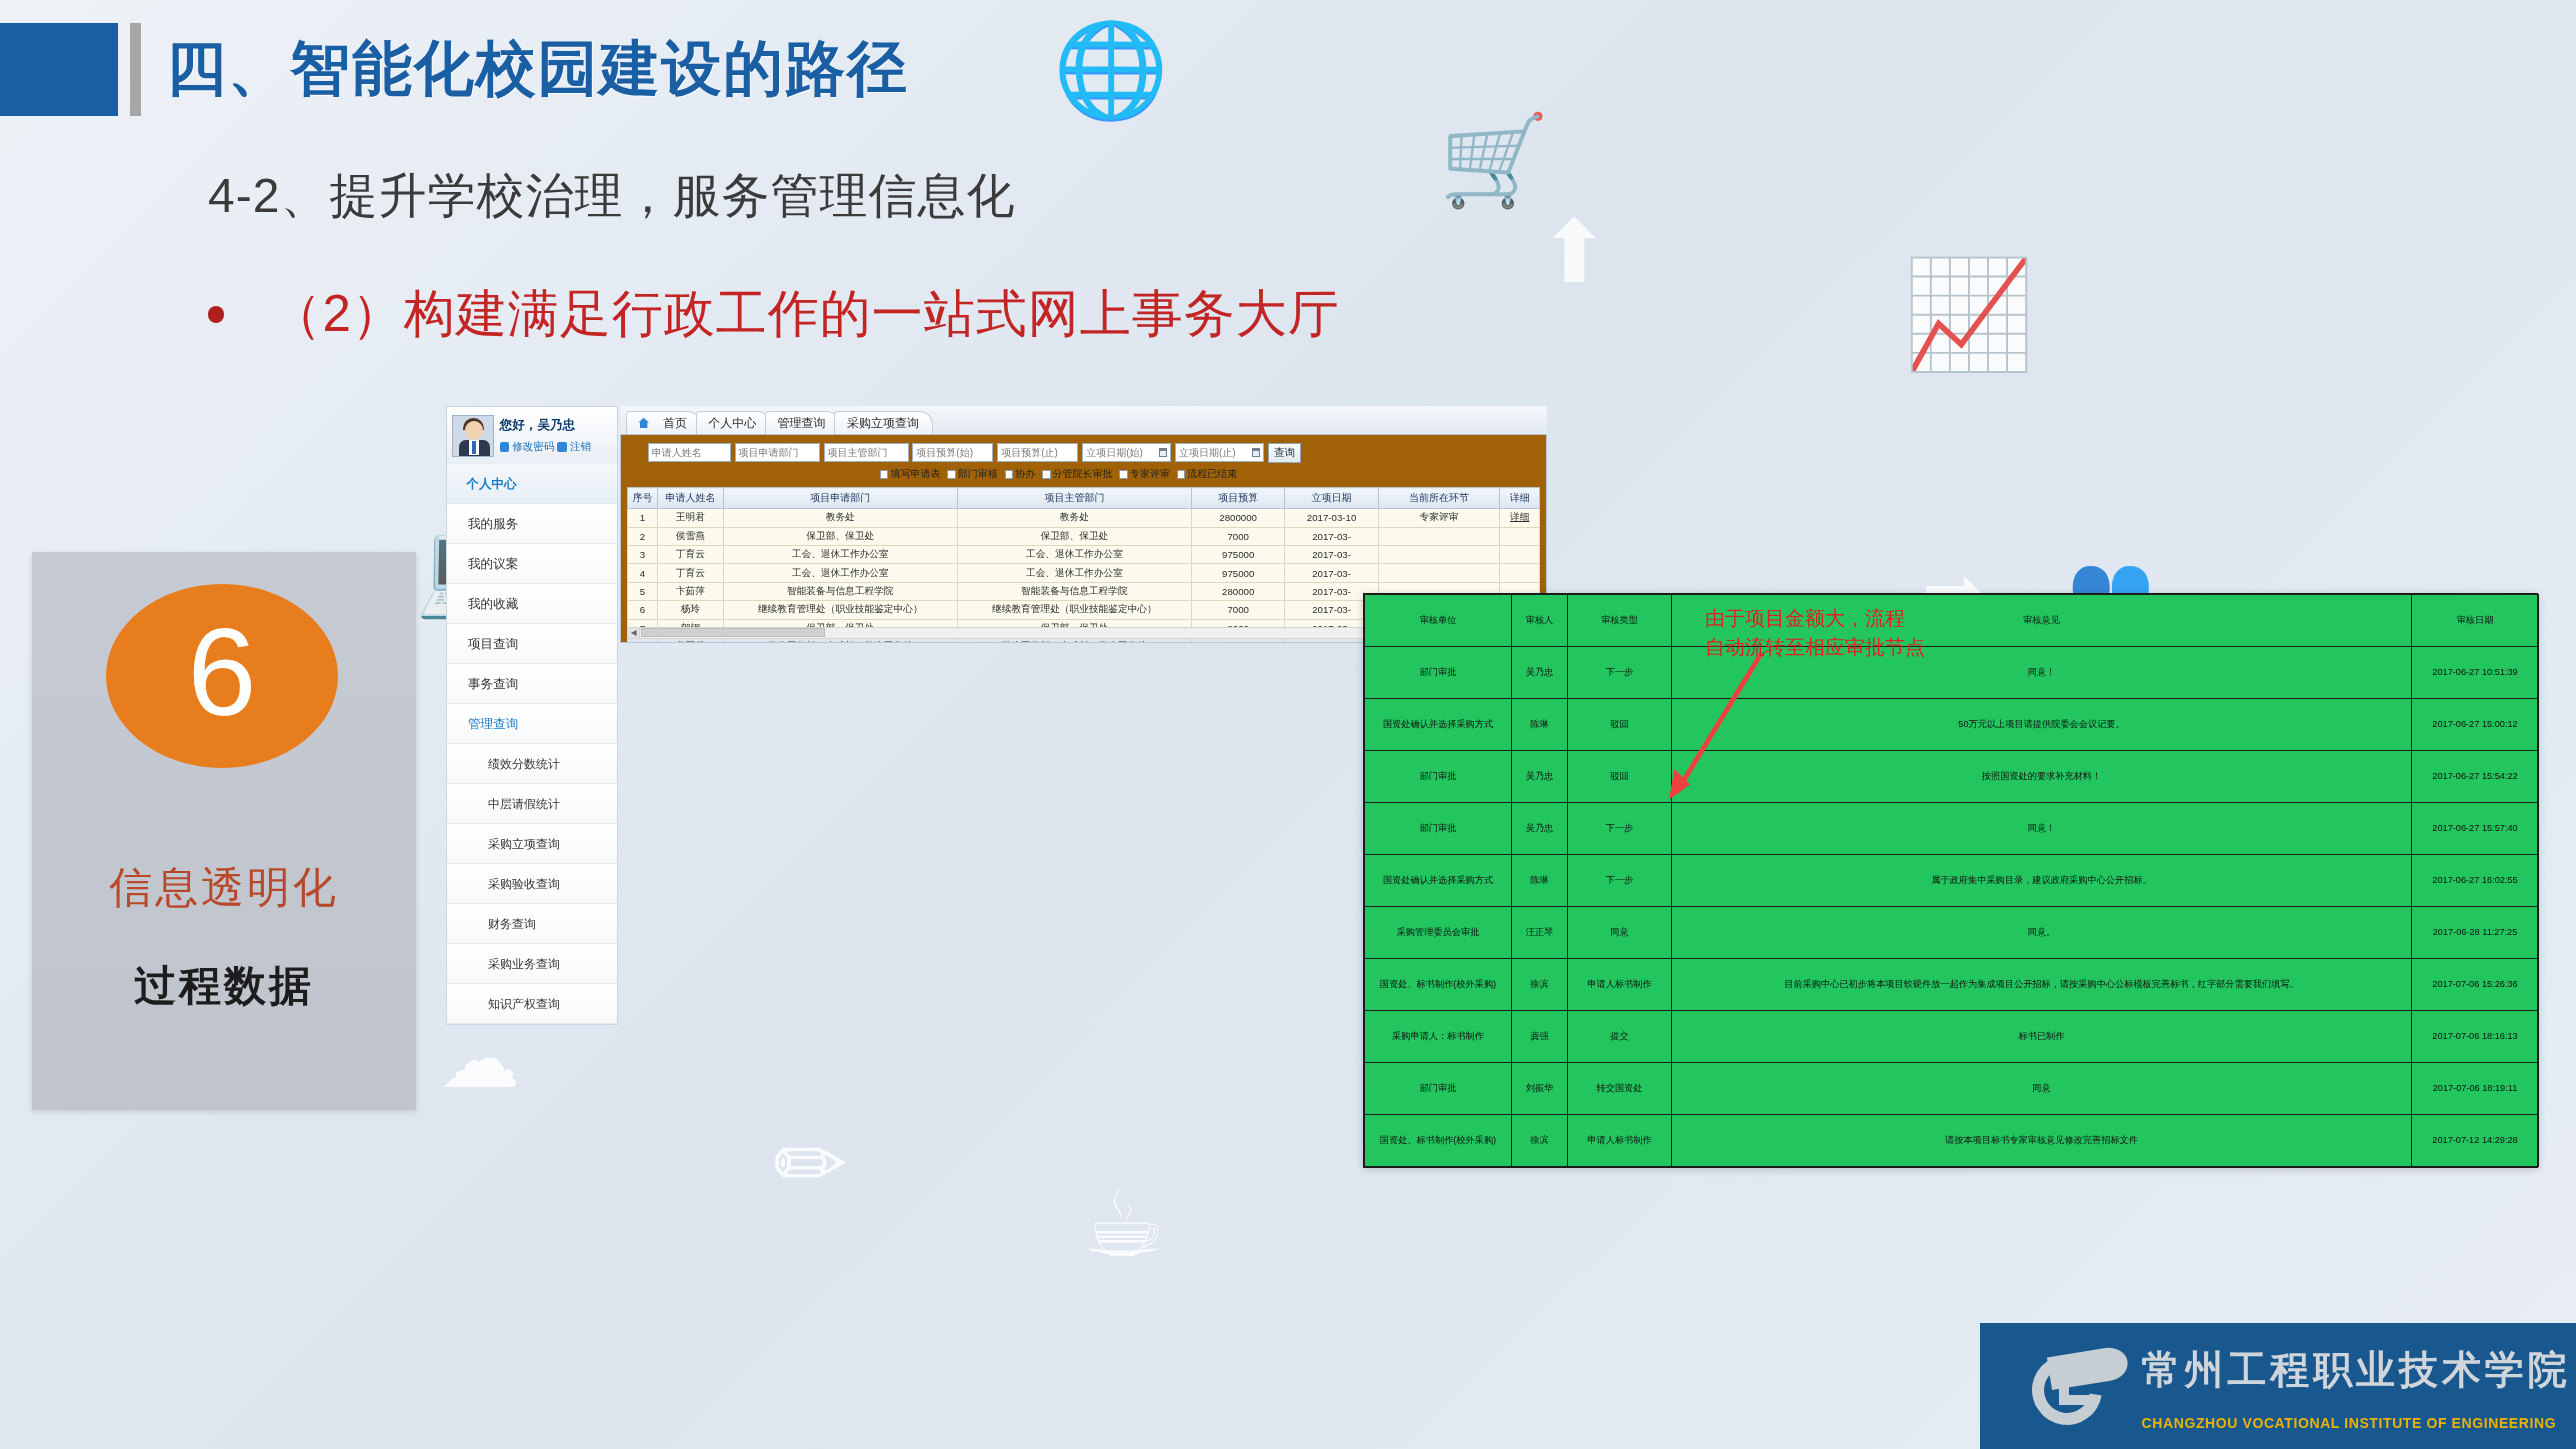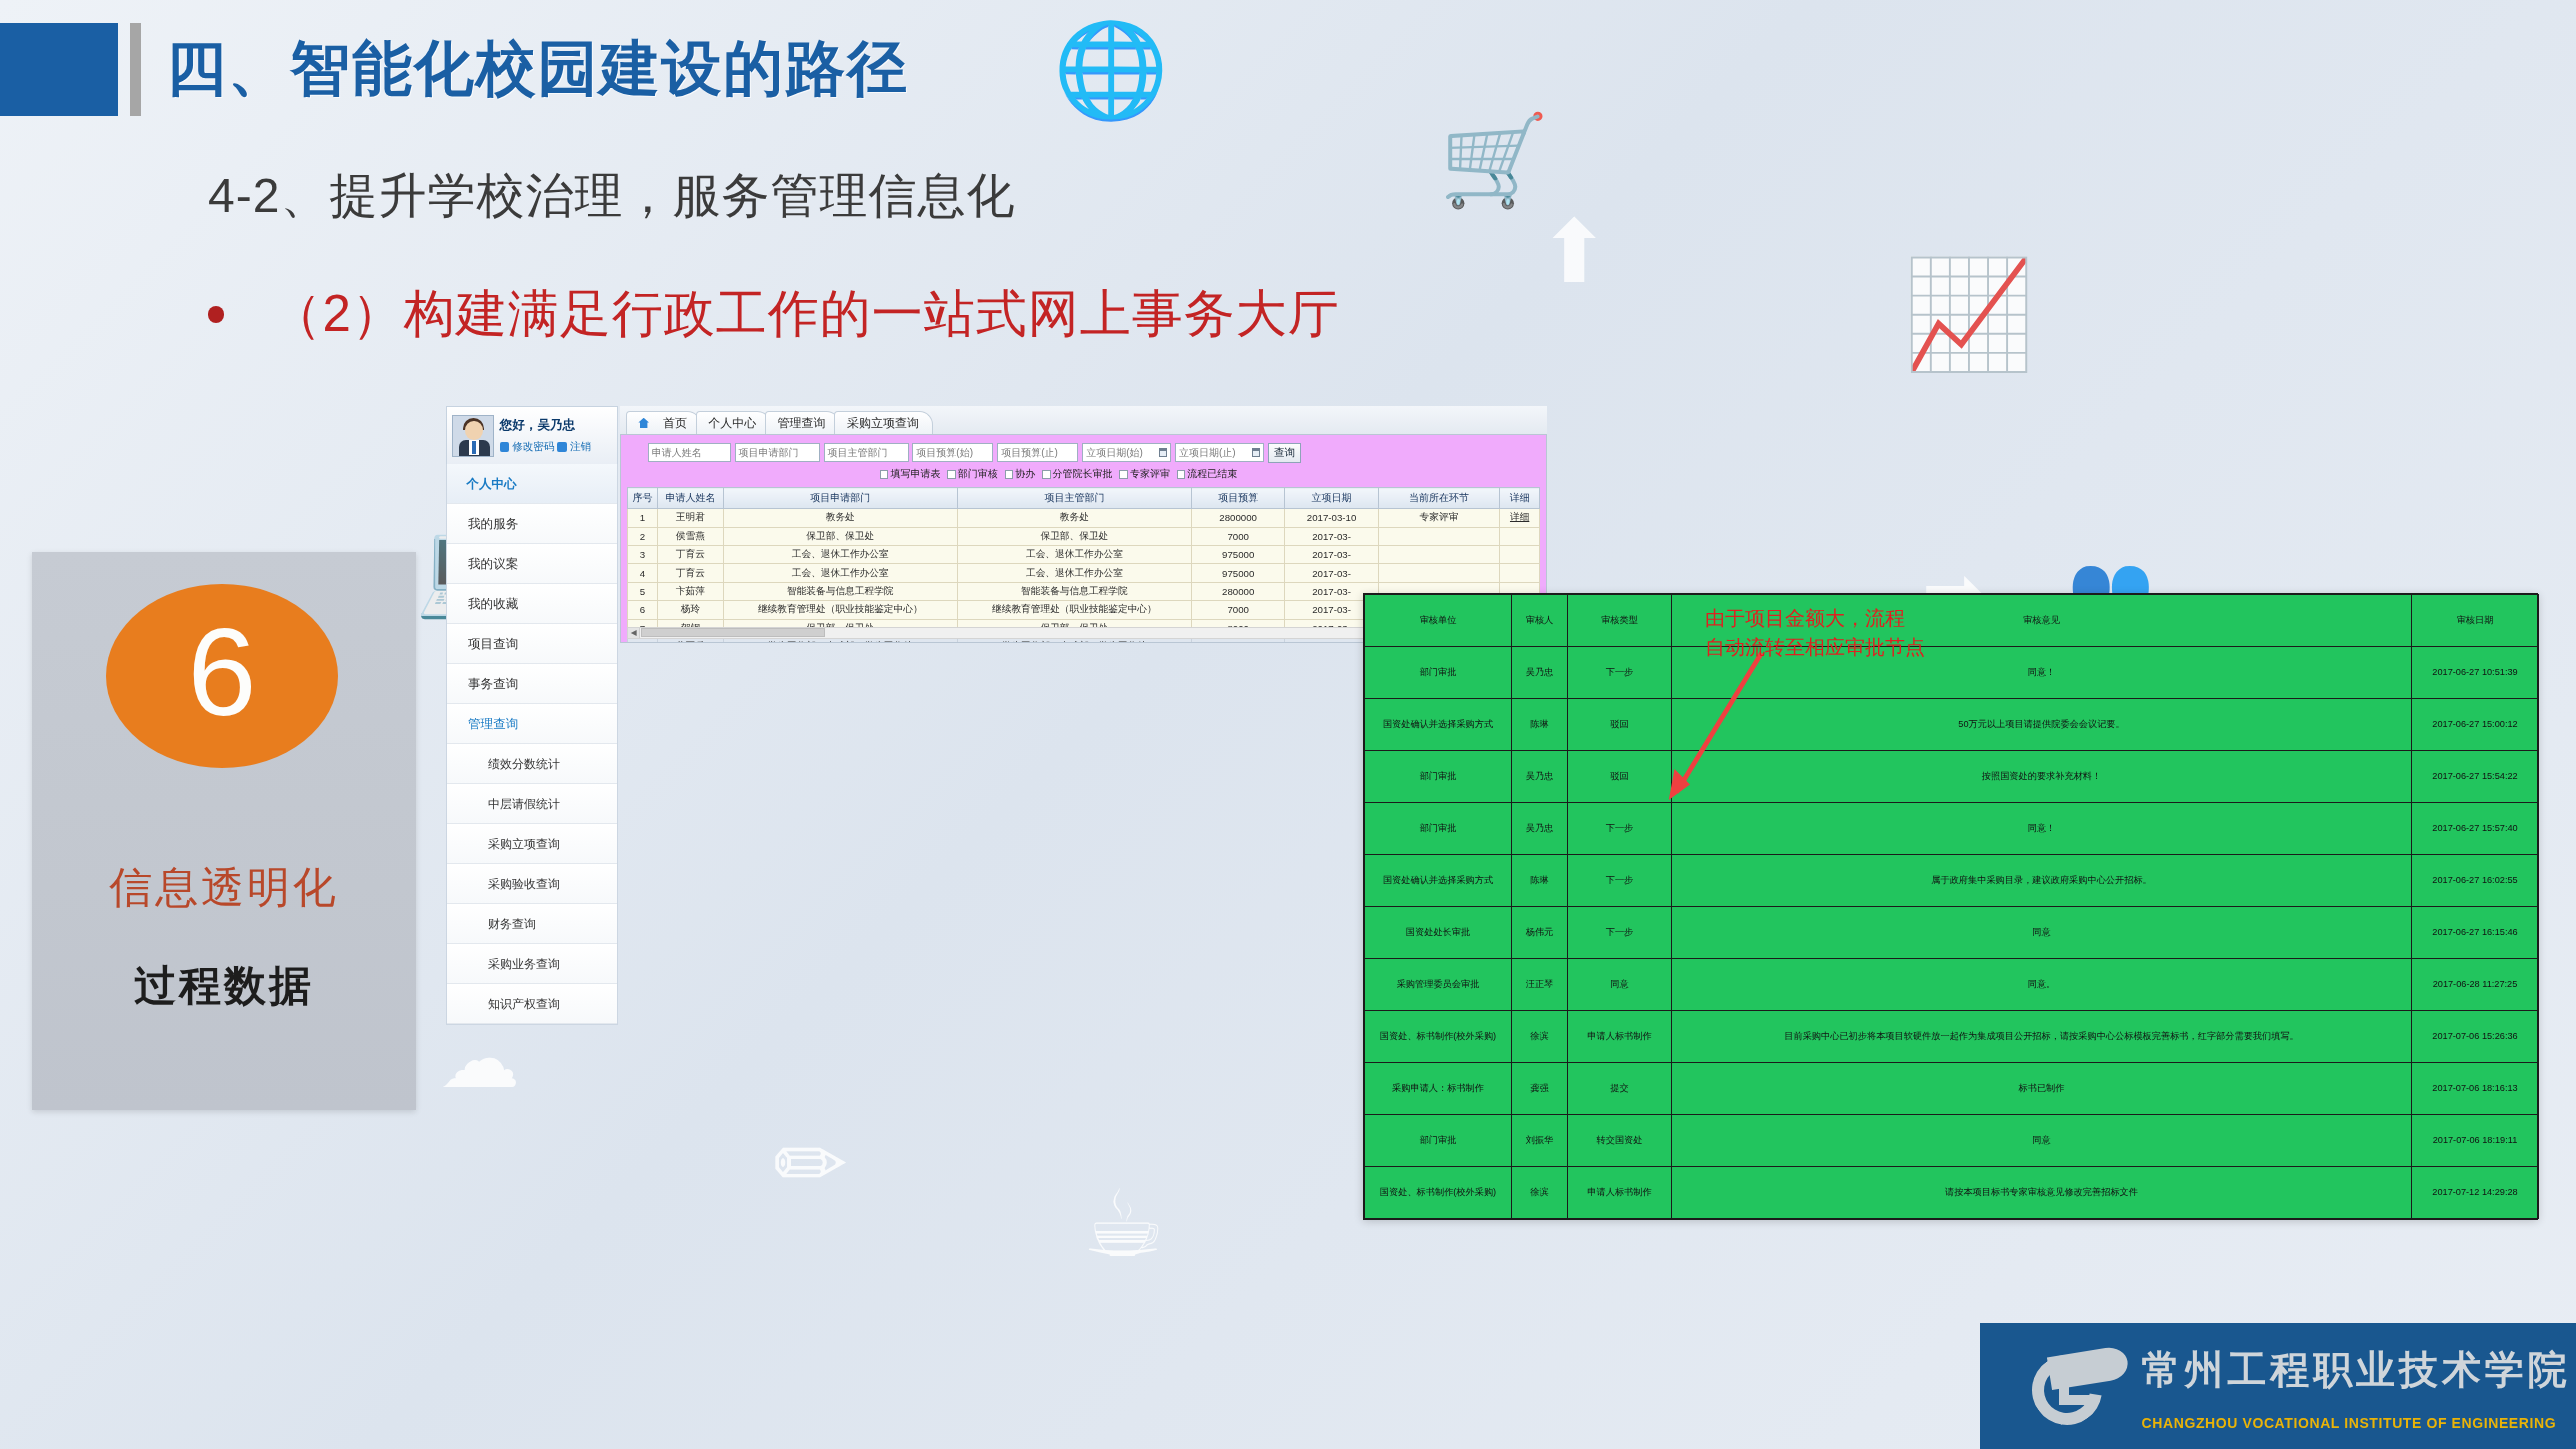--- a/index.html
+++ b/index.html
@@ -95,21 +95,21 @@
     padding: 0 13.5px 0 11.6px; margin-right: -5.8px; white-space: nowrap;
     background: linear-gradient(180deg,#ffffff,#eef2f7);
     border: 1px solid #c3cfdb; border-bottom: none;
     border-radius: 3.9px 13.5px 0 0; position: relative;
     display: flex; align-items: center; gap: 14px;
   }
   .home-ico { width: 10.6px; height: 10.6px; background: #2f86d8;
      clip-path: polygon(50% 0,100% 45%,85% 45%,85% 100%,15% 100%,15% 45%,0 45%); }
 
   .panel {
-    background: #f0abfc; border: 1px solid #b9c6d4; border-top: none;
+    background: #a16207; border: 1px solid #b9c6d4; border-top: none;
     padding: 7.7px 5.8px 3.9px 5.8px; height: 208px; position: relative; overflow: hidden;
   }
   .filters { display: flex; align-items: center; gap: 3.9px; padding-left: 21px; }
   .fin {
     height: 18.4px; border: 1px solid #9fb0c2; background: #fff; font-size: 10px;
     color: #7a7a7a; padding: 0 2.9px; display: flex; align-items: center; white-space: nowrap;
   }
   .fin.w1 { width: 83px; } .fin.w2 { width: 85px; } .fin.w3 { width: 85px; }
   .fin.w4 { width: 81px; } .fin.w5 { width: 81px; } .fin.w6 { width: 89px; justify-content: space-between; }
   .cal-ico { width: 8.7px; height: 8.7px; border: 1px solid #6f7f90; background: #e7eef6; position: relative; }
@@ -478,27 +478,20 @@
           <td>2017-06-27 15:57:40</td>
         </tr>
         <tr>
           <td>国资处确认并选择采购方式</td>
           <td>陈琳</td>
           <td>下一步</td>
           <td>属于政府集中采购目录，建议政府采购中心公开招标。</td>
           <td>2017-06-27 16:02:55</td>
         </tr>
         <tr>
-          <td>国资处处长审批</td>
-          <td>杨伟元</td>
-          <td>下一步</td>
-          <td>同意</td>
-          <td>2017-06-27 16:15:46</td>
-        </tr>
-        <tr>
           <td>采购管理委员会审批</td>
           <td>汪正琴</td>
           <td>同意</td>
           <td>同意。</td>
           <td>2017-06-28 11:27:25</td>
         </tr>
         <tr>
           <td>国资处、标书制作(校外采购)</td>
           <td>徐滨</td>
           <td>申请人标书制作</td>

